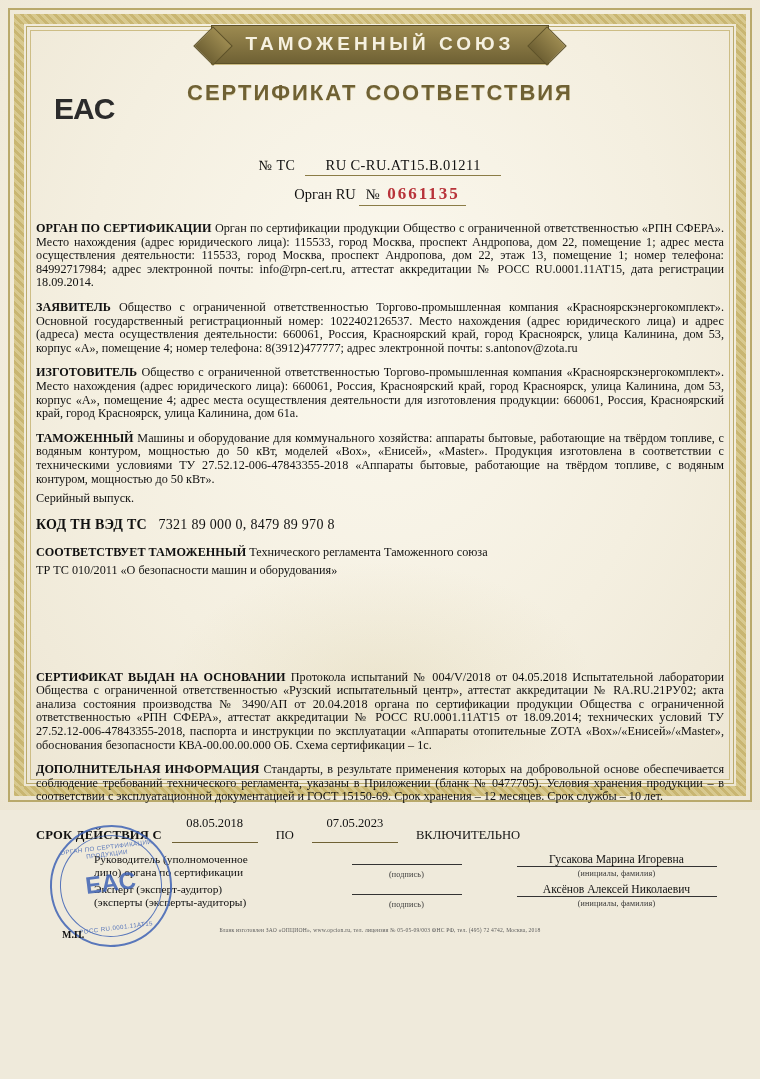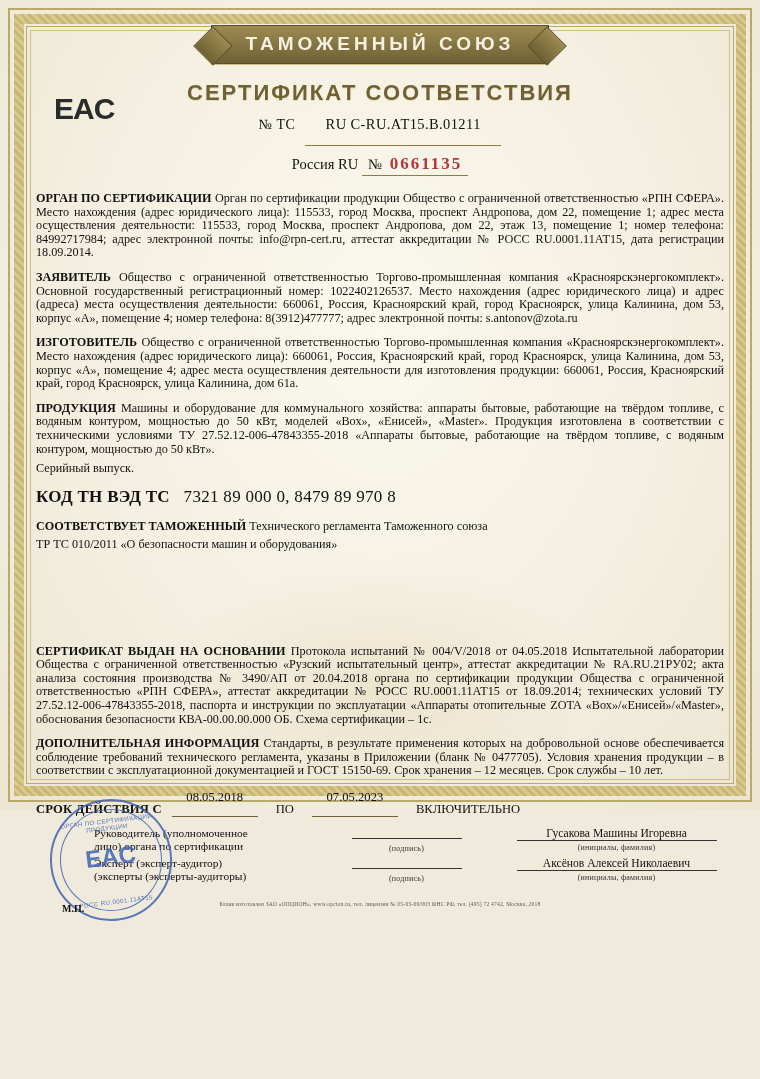--- a/index.html
+++ b/index.html
@@ -93,22 +93,23 @@
     margin-top:14px;
     text-shadow:0 1px 0 #e6dcb9;
   }
 
   .numbers{margin-top:10px;text-align:center;}
   .numline{font-size:14.5px;letter-spacing:.4px;}
   .numline .lbl{font-size:14px;}
   .numline .val{
     display:inline-block;min-width:180px;
     border-bottom:1px solid #8b7c46;
-    padding:0 8px 12px 8px;margin-left:6px;
+    padding:0 8px 1px 8px;margin-left:6px;
     font-size:14.5px;
+    margin-top:41px;
   }
   .serial{margin-top:8px;font-size:14.5px;}
   .serial .red{
     color:#b8333a;font-size:17px;letter-spacing:2px;font-weight:bold;
     margin-left:8px;
   }
   .serial .underl{display:inline-block;border-bottom:1px solid #8b7c46;padding:0 6px 1px 6px;}
 
   
   .eac-top{
@@ -118,21 +119,21 @@
   }
 
   
   .body{margin-top:16px;}
   .para{
     font-size:12.2px;line-height:13.6px;text-align:justify;
     margin:0 0 11px 0;
   }
   .para .cap{font-weight:bold;}
   .para.small-gap{margin-bottom:6px;}
-  .code-line{font-size:17px;margin:4px 0 12px 0;letter-spacing:.3px;}
+  .code-line{font-size:14px;margin:4px 0 12px 0;letter-spacing:.3px;}
   .code-line .cap{font-weight:bold;}
 
   .conform{font-size:12.2px;line-height:14px;margin-bottom:4px;}
   .conform .cap{font-weight:bold;}
 
   .spacer-seal{height:86px;}
 
   .basis{margin-top:4px;}
 
   
@@ -219,21 +220,21 @@
     <div class="eac-top">ЕAC</div>
 
     <div class="title">СЕРТИФИКАТ СООТВЕТСТВИЯ</div>
 
     <div class="numbers">
       <div class="numline">
         <span class="lbl">№ ТС</span>
         <span class="val">RU C-RU.АТ15.В.01211</span>
       </div>
       <div class="serial">
-        <span>Россия RU</span>
+        <span>Орган RU</span>
         <span class="underl">
           <span>№</span><span class="red">0661135</span>
         </span>
       </div>
     </div>
 
     <div class="body">
 
       <p class="para">
         <span class="cap">ОРГАН ПО СЕРТИФИКАЦИИ</span>
@@ -244,21 +245,21 @@
         <span class="cap">ЗАЯВИТЕЛЬ</span>
         <span>Общество с ограниченной ответственностью Торгово-промышленная компания «Красноярскэнергокомплект». Основной государственный регистрационный номер: 1022402126537. Место нахождения (адрес юридического лица) и адрес (адреса) места осуществления деятельности: 660061, Россия, Красноярский край, город Красноярск, улица Калинина, дом 53, корпус «А», помещение 4; номер телефона: 8(3912)477777; адрес электронной почты: s.antonov@zota.ru</span>
       </p>
 
       <p class="para">
         <span class="cap">ИЗГОТОВИТЕЛЬ</span>
         <span>Общество с ограниченной ответственностью Торгово-промышленная компания «Красноярскэнергокомплект». Место нахождения (адрес юридического лица): 660061, Россия, Красноярский край, город Красноярск, улица Калинина, дом 53, корпус «А», помещение 4; адрес места осуществления деятельности для изготовления продукции: 660061, Россия, Красноярский край, город Красноярск, улица Калинина, дом 61а.</span>
       </p>
 
       <p class="para small-gap">
-        <span class="cap">ПРОДУКЦИЯ</span>
+        <span class="cap">ТАМОЖЕННЫЙ</span>
         <span>Машины и оборудование для коммунального хозяйства: аппараты бытовые, работающие на твёрдом топливе, с водяным контуром, мощностью до 50 кВт, моделей «Вох», «Енисей», «Master». Продукция изготовлена в соответствии с техническими условиями ТУ 27.52.12-006-47843355-2018 «Аппараты бытовые, работающие на твёрдом топливе, с водяным контуром, мощностью до 50 кВт».</span>
       </p>
       <p class="para">Серийный выпуск.</p>
 
       <div class="code-line">
         <span class="cap">КОД ТН ВЭД ТС</span>
         &nbsp;&nbsp;<span>7321 89 000 0, 8479 89 970 8</span>
       </div>
 
       <div class="conform">
@@ -303,21 +304,21 @@
       <div class="signrow">
         <div class="left">
           <div>Руководитель (уполномоченное</div>
           <div>лицо) органа по сертификации</div>
         </div>
         <div class="mid">
           <span class="sigline"></span>
           <div class="tiny">(подпись)</div>
         </div>
         <div class="right">
-          <span class="namline">Гусакова Машины Игоревна</span>
+          <span class="namline">Гусакова Марина Игоревна</span>
           <div class="tiny">(инициалы, фамилия)</div>
         </div>
       </div>
 
       <div class="signrow">
         <div class="left">
           <div>Эксперт (эксперт-аудитор)</div>
           <div>(эксперты (эксперты-аудиторы)</div>
         </div>
         <div class="mid">

